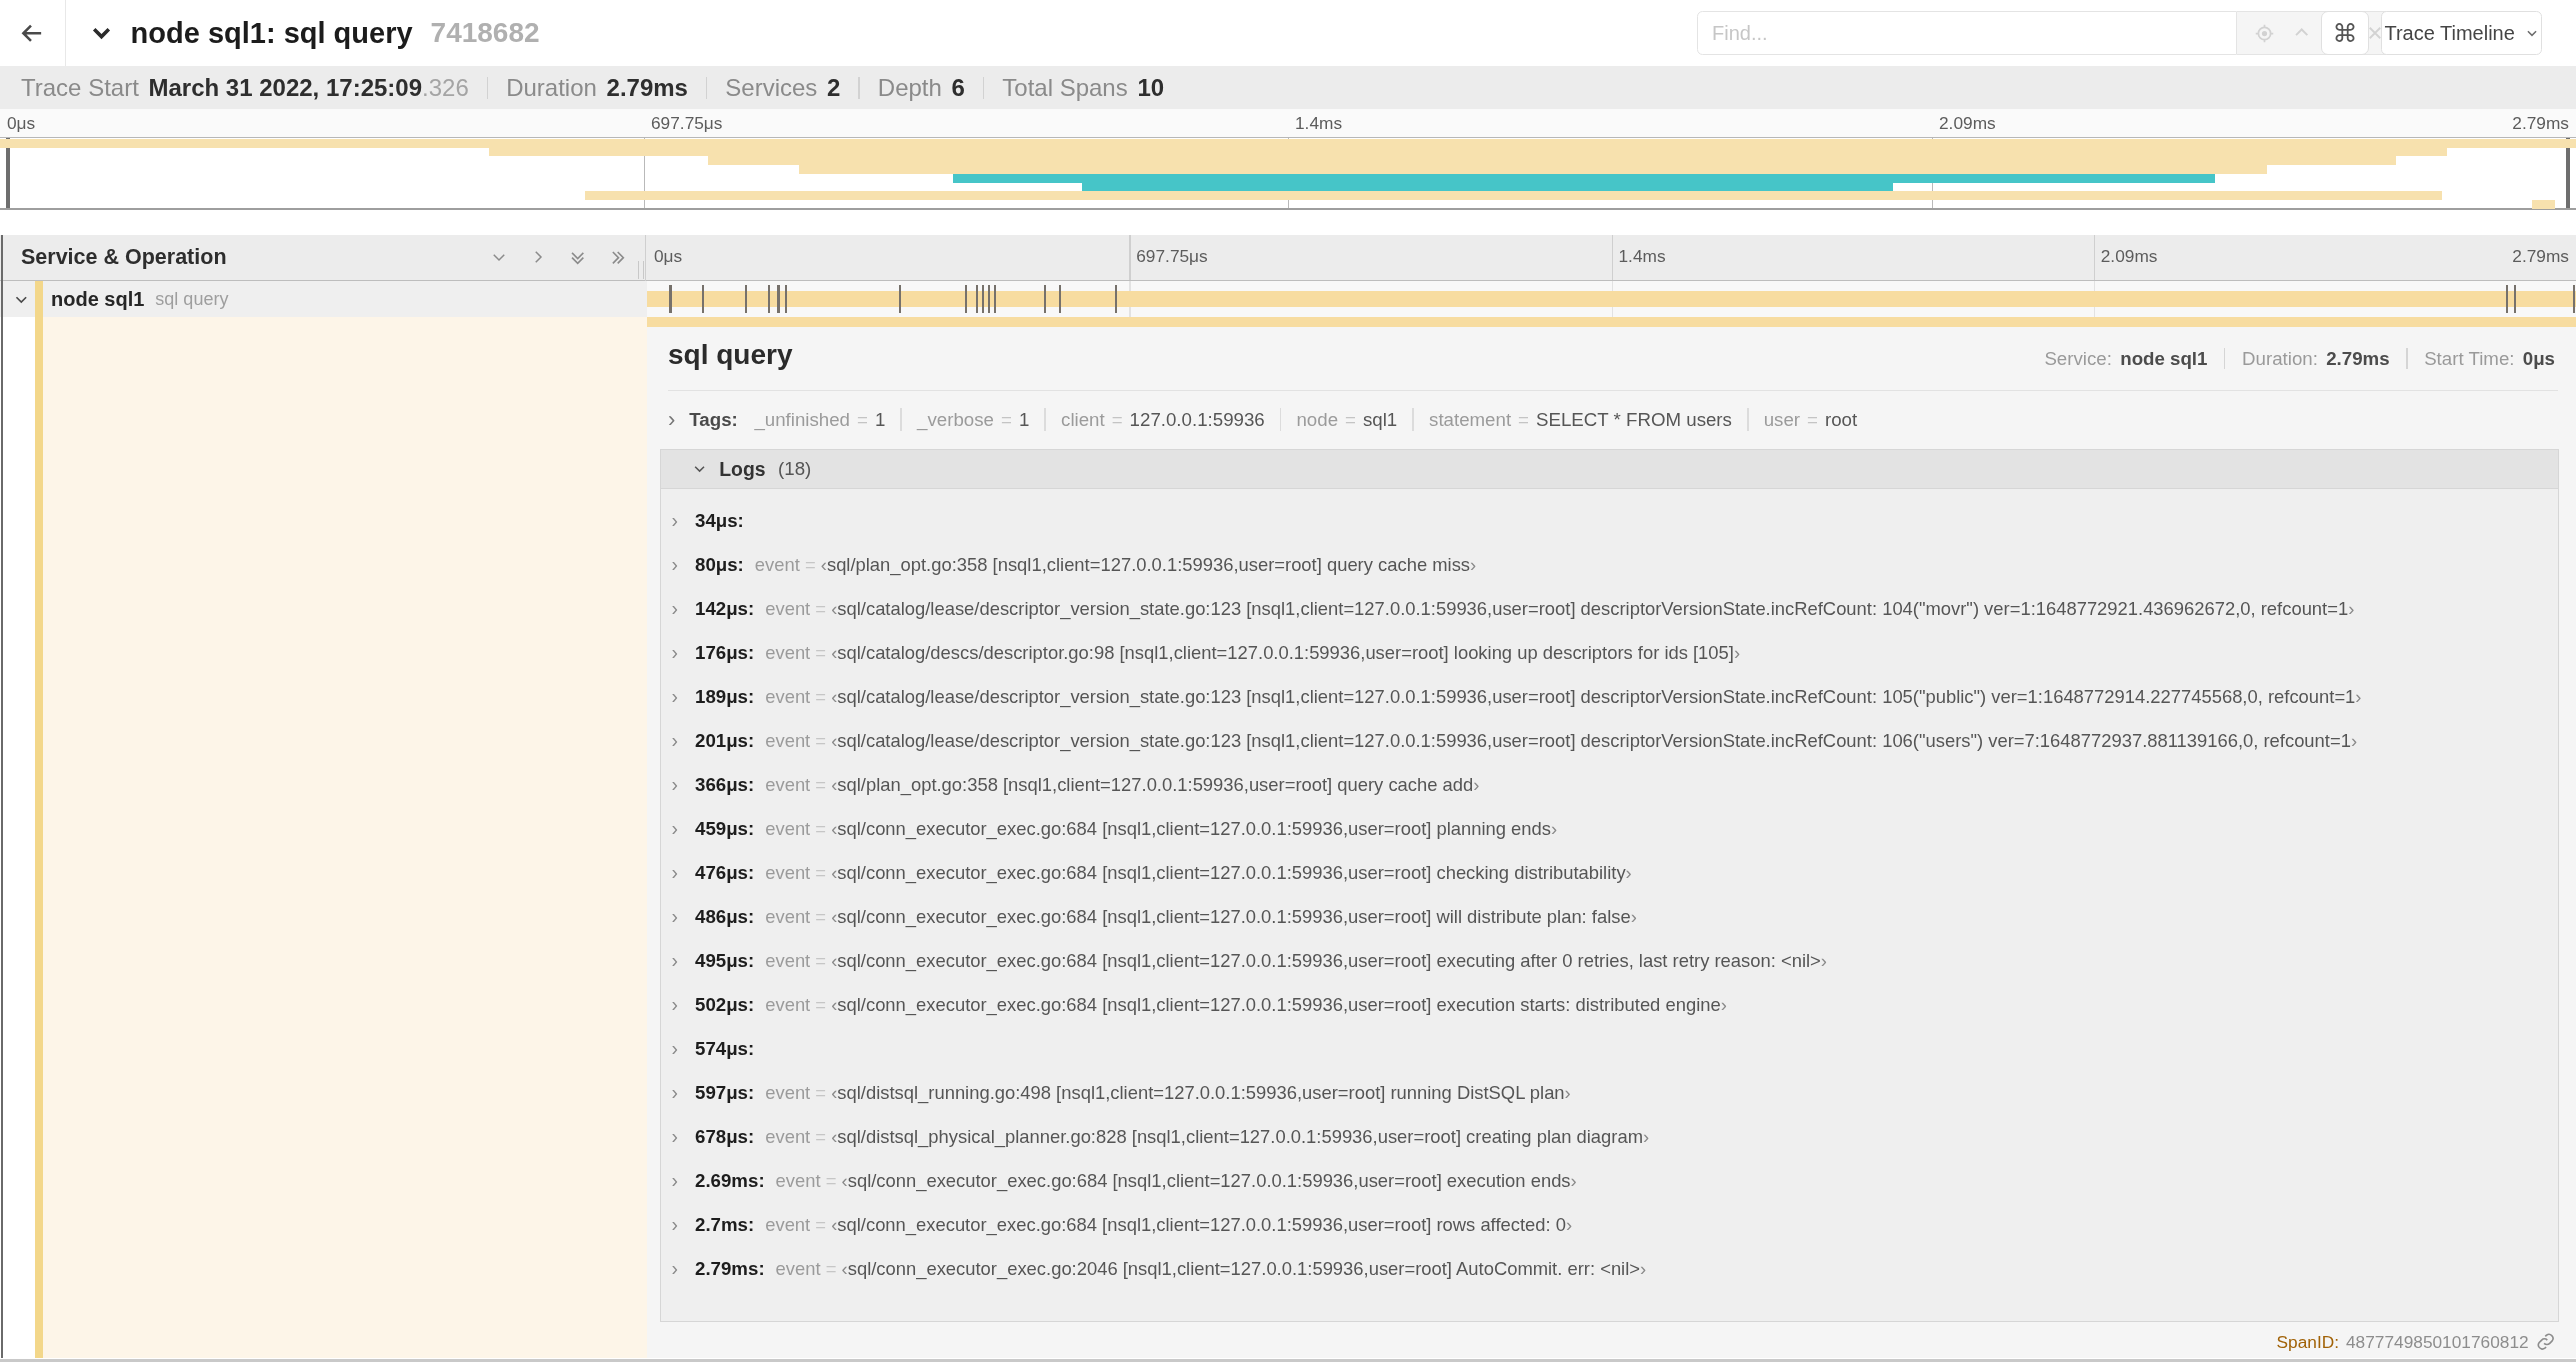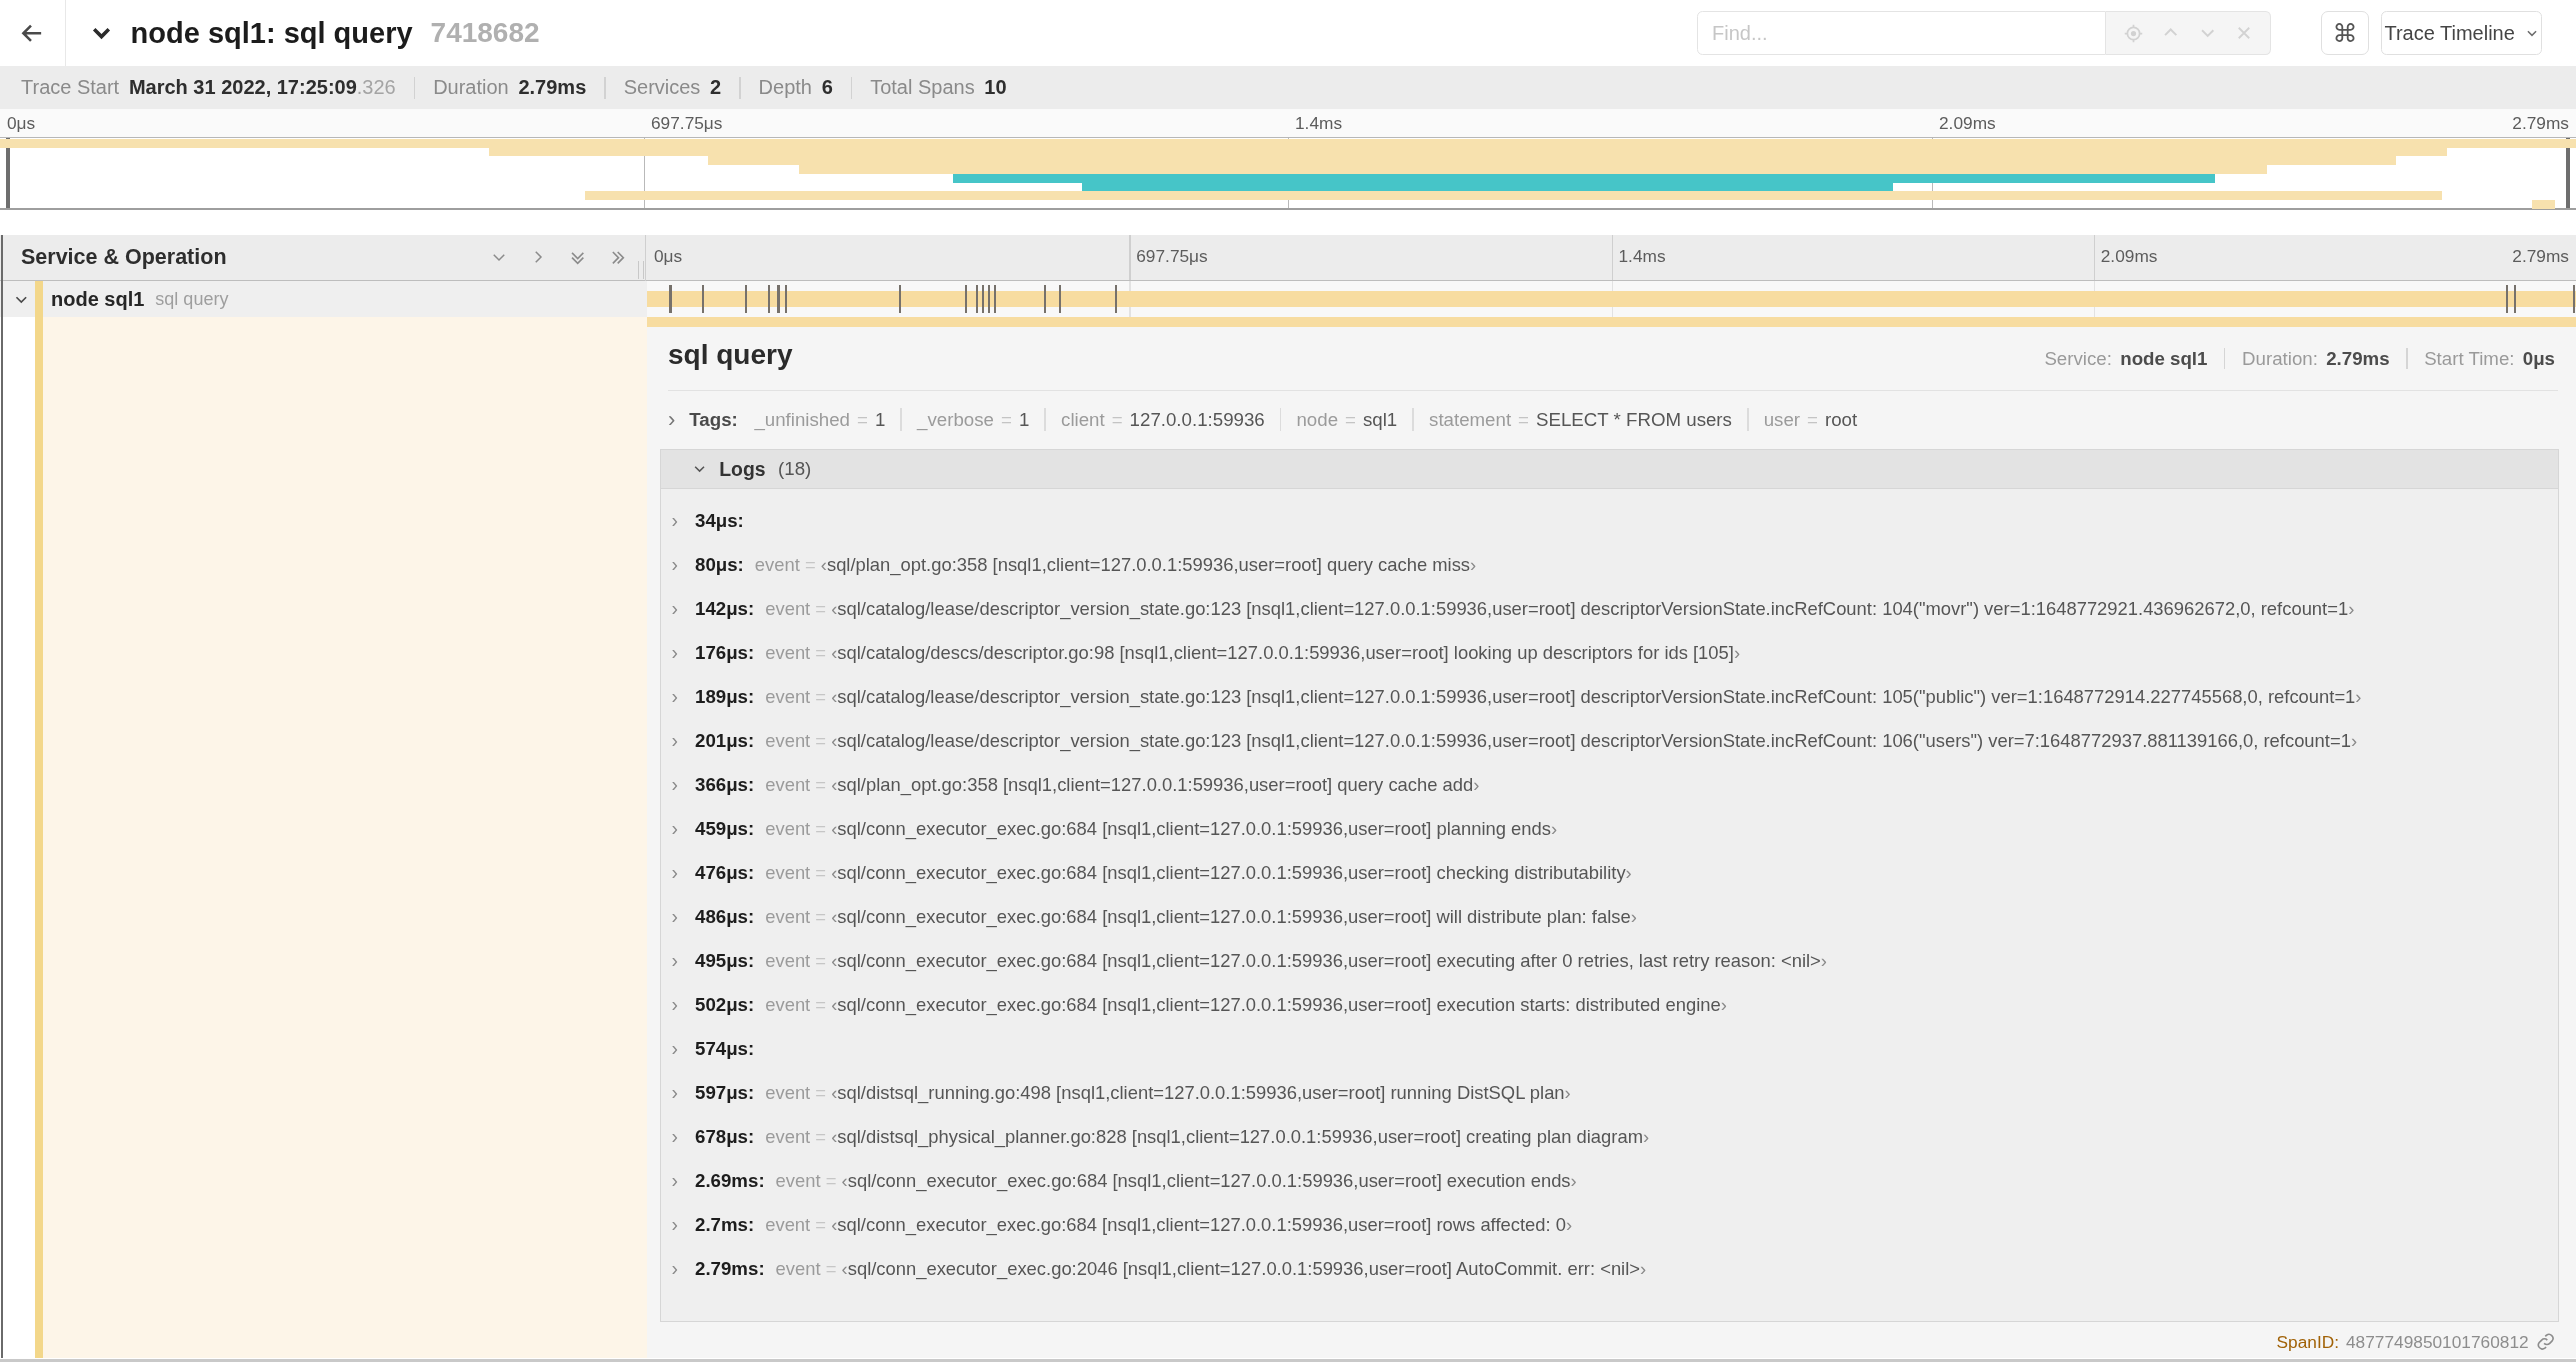--- a/index.html
+++ b/index.html
@@ -9,39 +9,39 @@
   
   .app-header { position:absolute; left:0; top:0; width:2576px; height:66px; background:#fff; }
   .back-btn { position:absolute; left:0; top:0; width:66px; height:66px; border-right:1.4px solid #e8e8e8;
               display:flex; align-items:center; justify-content:center; color:#4a4a4a; cursor:pointer; }
   .title-wrap { position:absolute; left:89px; top:0; height:66px; display:flex; align-items:center; gap:16.6px; }
   .title-chevron { color:#2b2b2b; display:flex; cursor:pointer; }
   .trace-title { font-size:29px; font-weight:700; color:#1c1c1c; white-space:nowrap; }
   .trace-id { font-size:28px; font-weight:700; color:#b0b0b0; margin-left:1.4px; }
 
   .find-group { position:absolute; left:1697px; top:11px; height:44px; display:flex; }
-  .find-input { width:409px; height:44px; border:1.4px solid #e4e4e4; border-radius:5.5px 0 0 5.5px;
+  .find-input { width:540px; height:44px; border:1.4px solid #e4e4e4; border-radius:5.5px 0 0 5.5px;
                 padding:0 14px; font-size:20px; color:#444; background:#fff; outline:none;
                 font-family:"Liberation Sans", sans-serif; }
   .find-input::placeholder { color:#c6c6c6; }
   .find-tools { width:165px; height:44px; background:#f5f5f5; border:1.4px solid #e4e4e4; border-left:none;
                 border-radius:0 5.5px 5.5px 0; display:flex; align-items:center; justify-content:space-evenly;
                 color:#d2d2d2; }
   .find-tools .tool { display:flex; cursor:pointer; }
   .kbd-btn { position:absolute; left:2321px; top:11px; width:48px; height:44px; background:#fff;
              border:1.4px solid #e0e0e0; border-radius:7px; display:flex; align-items:center;
              justify-content:center; font-size:25px; color:#555; cursor:pointer; }
   .view-btn { position:absolute; left:2381px; top:11px; width:161px; height:44px; background:#fff;
               border:1.4px solid #e0e0e0; border-radius:5.5px; display:flex; align-items:center;
               justify-content:center; gap:9.7px; font-size:20px; color:#454545; cursor:pointer; white-space:nowrap; }
   .view-btn svg { color:#6d6d6d; }
 
   
   .subbar { position:absolute; left:0; top:66px; width:2576px; height:43px; background:#ececec;
-            display:flex; align-items:center; padding-left:21px; font-size:20px; }
+            display:flex; align-items:center; padding-left:21px; font-size:24px; }
   .sum-item { display:flex; align-items:baseline; white-space:nowrap; }
   .sum-label { color:#8a8a8a; margin-right:9.7px; }
   .sum-value { color:#2e2e2e; font-weight:700; }
   .sum-suffix { color:#a4a4a4; }
   .sum-sep { width:1.4px; height:22px; background:#d2d2d2; margin:0 18px; align-self:center; }
 
   
   .mm-labels { position:absolute; left:0; top:109px; width:2576px; height:28px; background:#fafafa; }
   .axis-tick { position:absolute; top:4.2px; font-size:17.3px; color:#5c5c5c; white-space:nowrap; }
   .mm-canvas { position:absolute; left:0; top:137px; width:2576px; height:73px; background:#fff;

